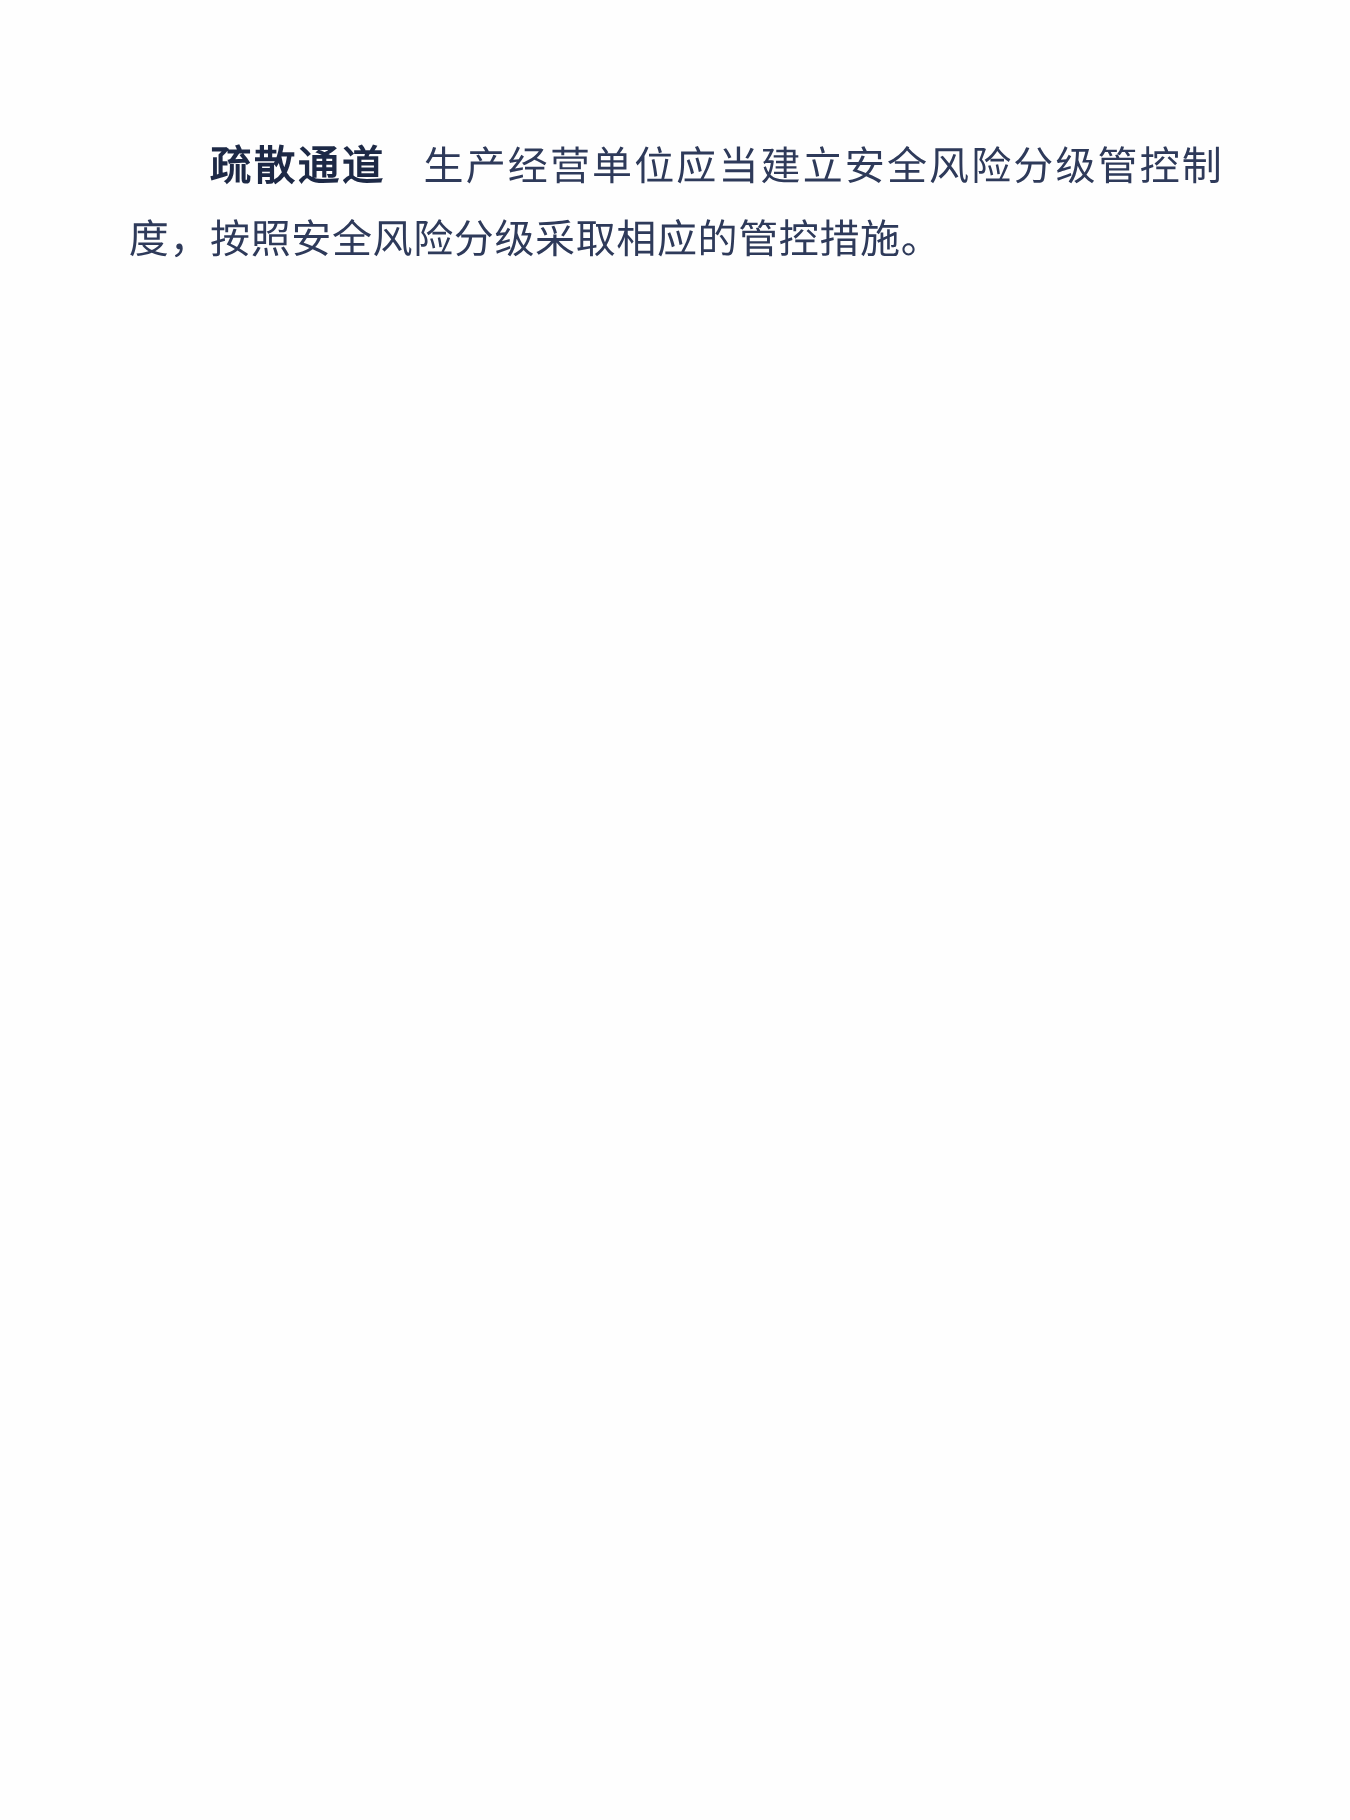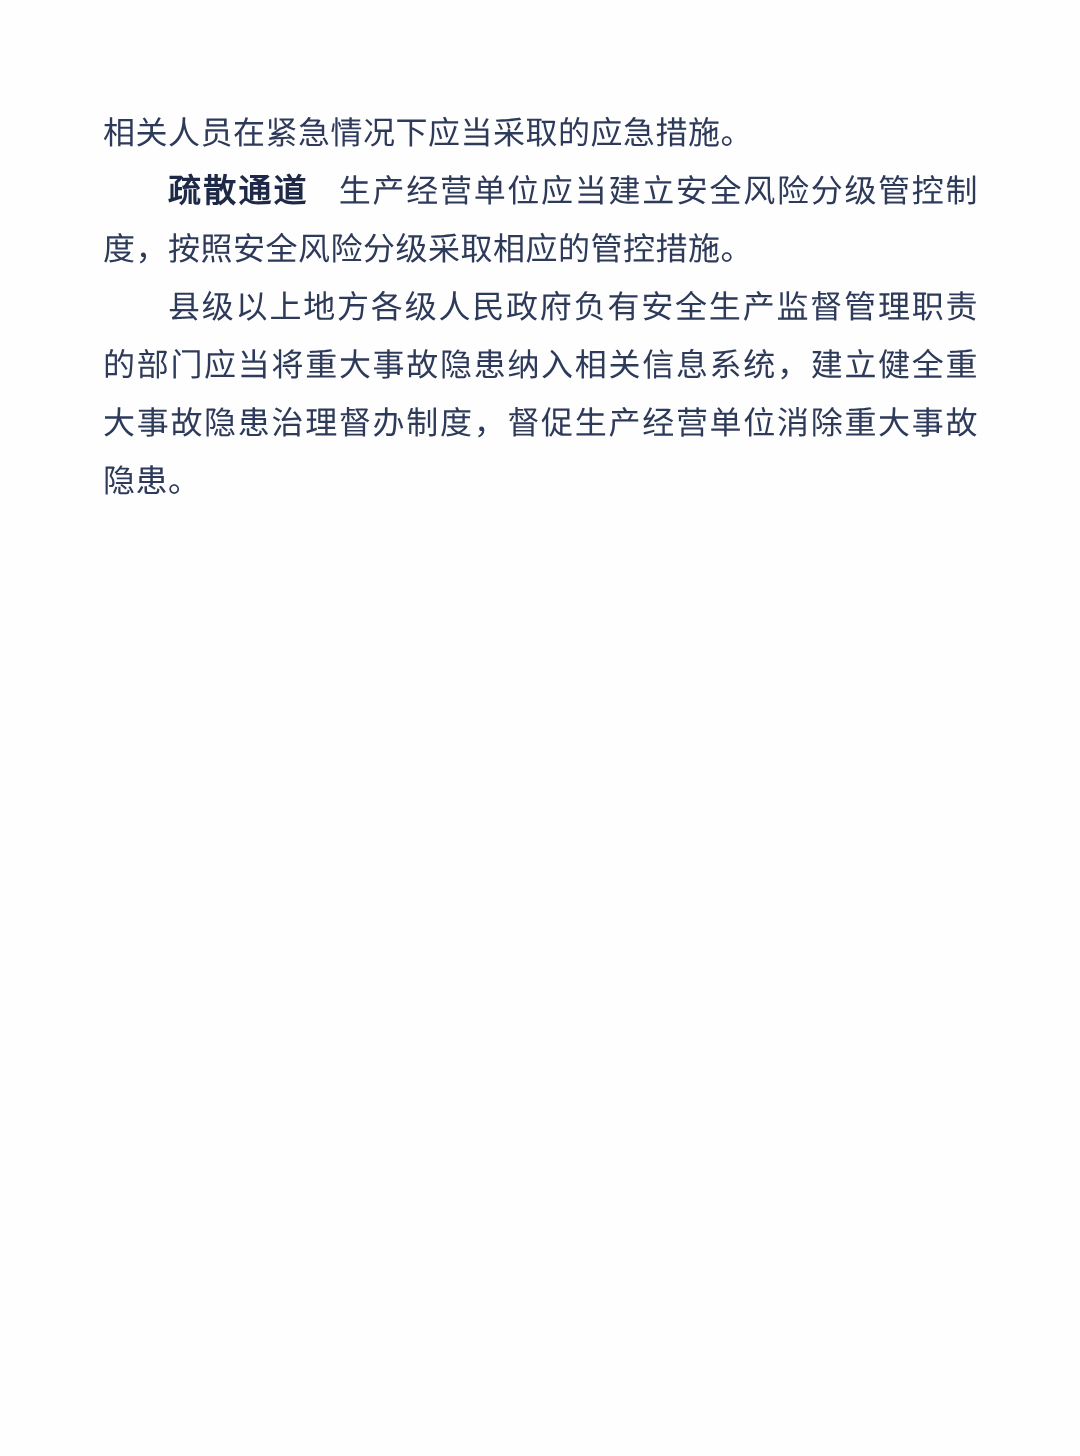--- a/index.html
+++ b/index.html
@@ -43,17 +43,15 @@
     color: var(--bold-color, #1d2946);
     margin-right: 30px;
     letter-spacing: 1px;
   }
 </style>
 </head>
 <body>
 
 <div class="page">
   <main class="content" id="doc">
-      <p class="para"><span>相关人员在紧急情况下应当采取的应急措施。</span></p>
       <p class="para indent"><span class="lead">疏散通道</span><span>生产经营单位应当建立安全风险分级管控制度，按照安全风险分级采取相应的管控措施。</span></p>
-      <p class="para indent"><span>县级以上地方各级人民政府负有安全生产监督管理职责的部门应当将重大事故隐患纳入相关信息系统，建立健全重大事故隐患治理督办制度，督促生产经营单位消除重大事故隐患。</span></p>
     </main>
 </div>
 
 </body></html>

